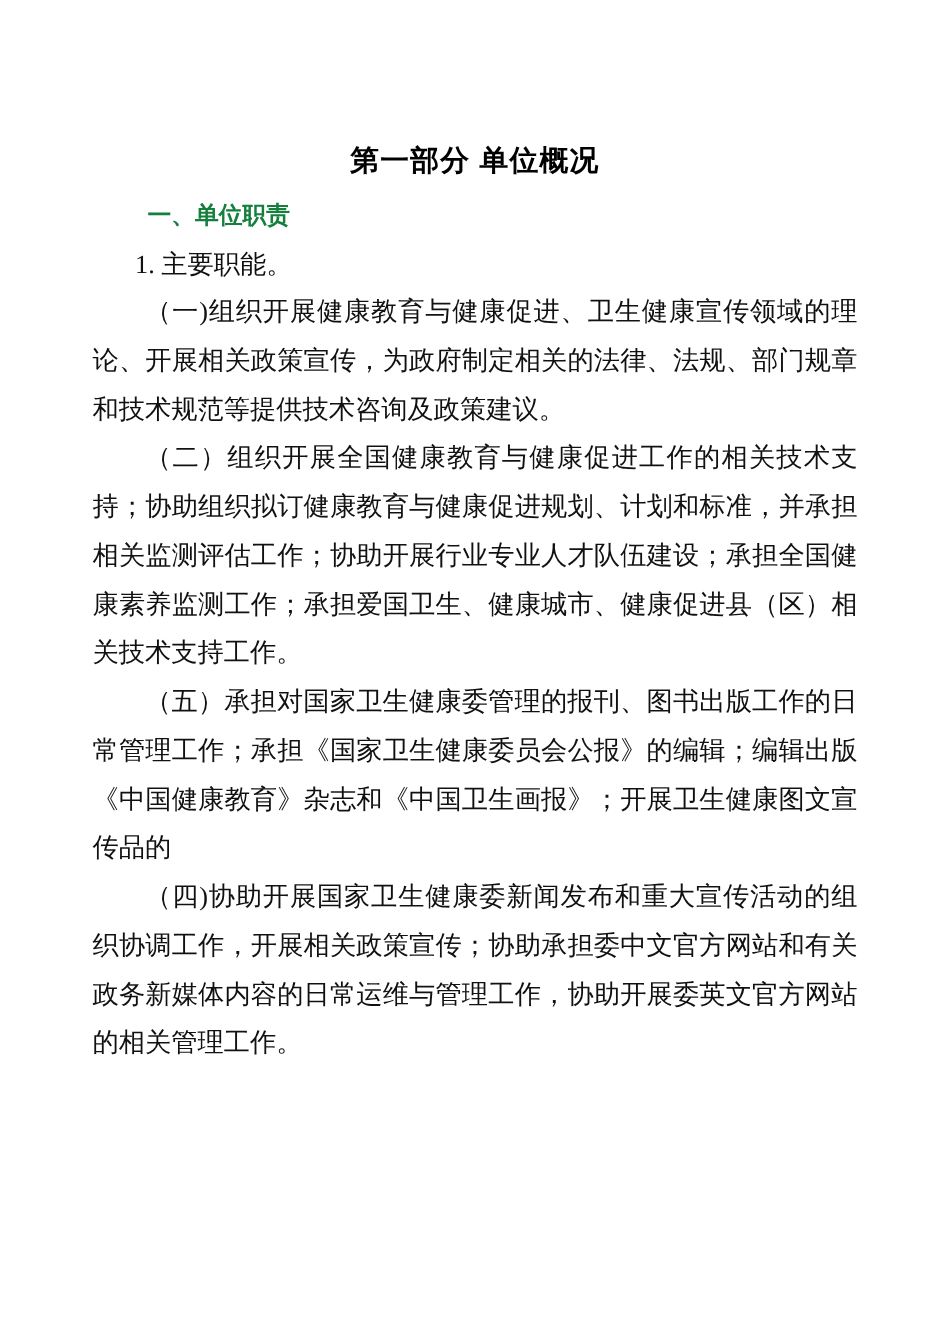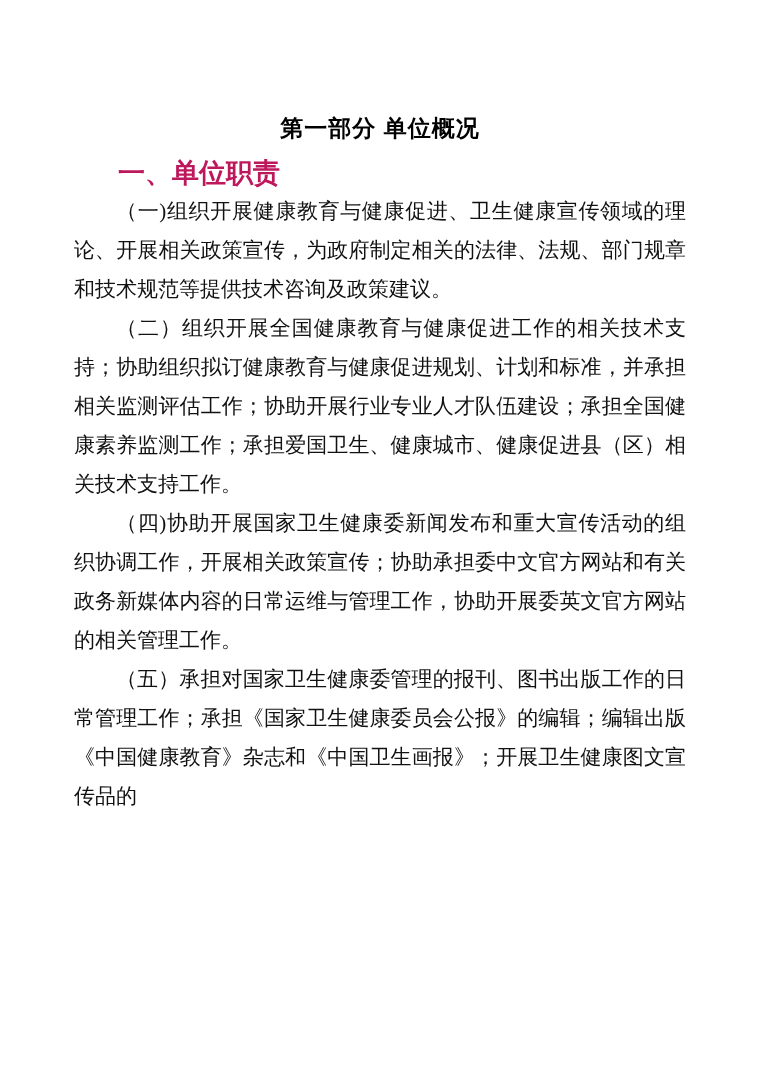--- a/index.html
+++ b/index.html
@@ -32,23 +32,23 @@
     line-height: 32px;
     letter-spacing: 1px;
     text-align: center;
     color: #000000;
   }
   .section-heading {
     margin: 14px 0 0 0;
     padding-left: 44px;
     font-family: "Liberation Sans", "DejaVu Sans", sans-serif;
     font-weight: bold;
-    font-size: 27px;
+    font-size: 19px;
     line-height: 30px;
-    color: #be185d;
+    color: #15803d;
   }
   .sub-heading {
     margin: 8px 0 0 0;
     padding-left: 34px;
     font-size: 21px;
     line-height: 30px;
     font-weight: normal;
   }
   .body-paragraphs {
     margin-top: 4px;
@@ -72,21 +72,22 @@
     color: #222222;
   }
 </style>
 </head>
 <body>
 
 <div class="page">
   <div class="content">
     <h1 class="doc-title">第一部分 单位概况</h1>
     <h2 class="section-heading">一、单位职责</h2>
+    <p class="sub-heading">1. 主要职能。</p>
     <div class="body-paragraphs">
       <p>（一)组织开展健康教育与健康促进、卫生健康宣传领域的理论、开展相关政策宣传，为政府制定相关的法律、法规、部门规章和技术规范等提供技术咨询及政策建议。</p>
       <p>（二）组织开展全国健康教育与健康促进工作的相关技术支持；协助组织拟订健康教育与健康促进规划、计划和标准，并承担相关监测评估工作；协助开展行业专业人才队伍建设；承担全国健康素养监测工作；承担爱国卫生、健康城市、健康促进县（区）相关技术支持工作。</p>
+      <p>（五）承担对国家卫生健康委管理的报刊、图书出版工作的日常管理工作；承担《国家卫生健康委员会公报》的编辑；编辑出版《中国健康教育》杂志和《中国卫生画报》；开展卫生健康图文宣传品的</p>
       <p>（四)协助开展国家卫生健康委新闻发布和重大宣传活动的组织协调工作，开展相关政策宣传；协助承担委中文官方网站和有关政务新媒体内容的日常运维与管理工作，协助开展委英文官方网站的相关管理工作。</p>
-      <p>（五）承担对国家卫生健康委管理的报刊、图书出版工作的日常管理工作；承担《国家卫生健康委员会公报》的编辑；编辑出版《中国健康教育》杂志和《中国卫生画报》；开展卫生健康图文宣传品的</p>
     </div>
   </div>
   <div class="page-number">1</div>
 </div>
 
 </body></html>

